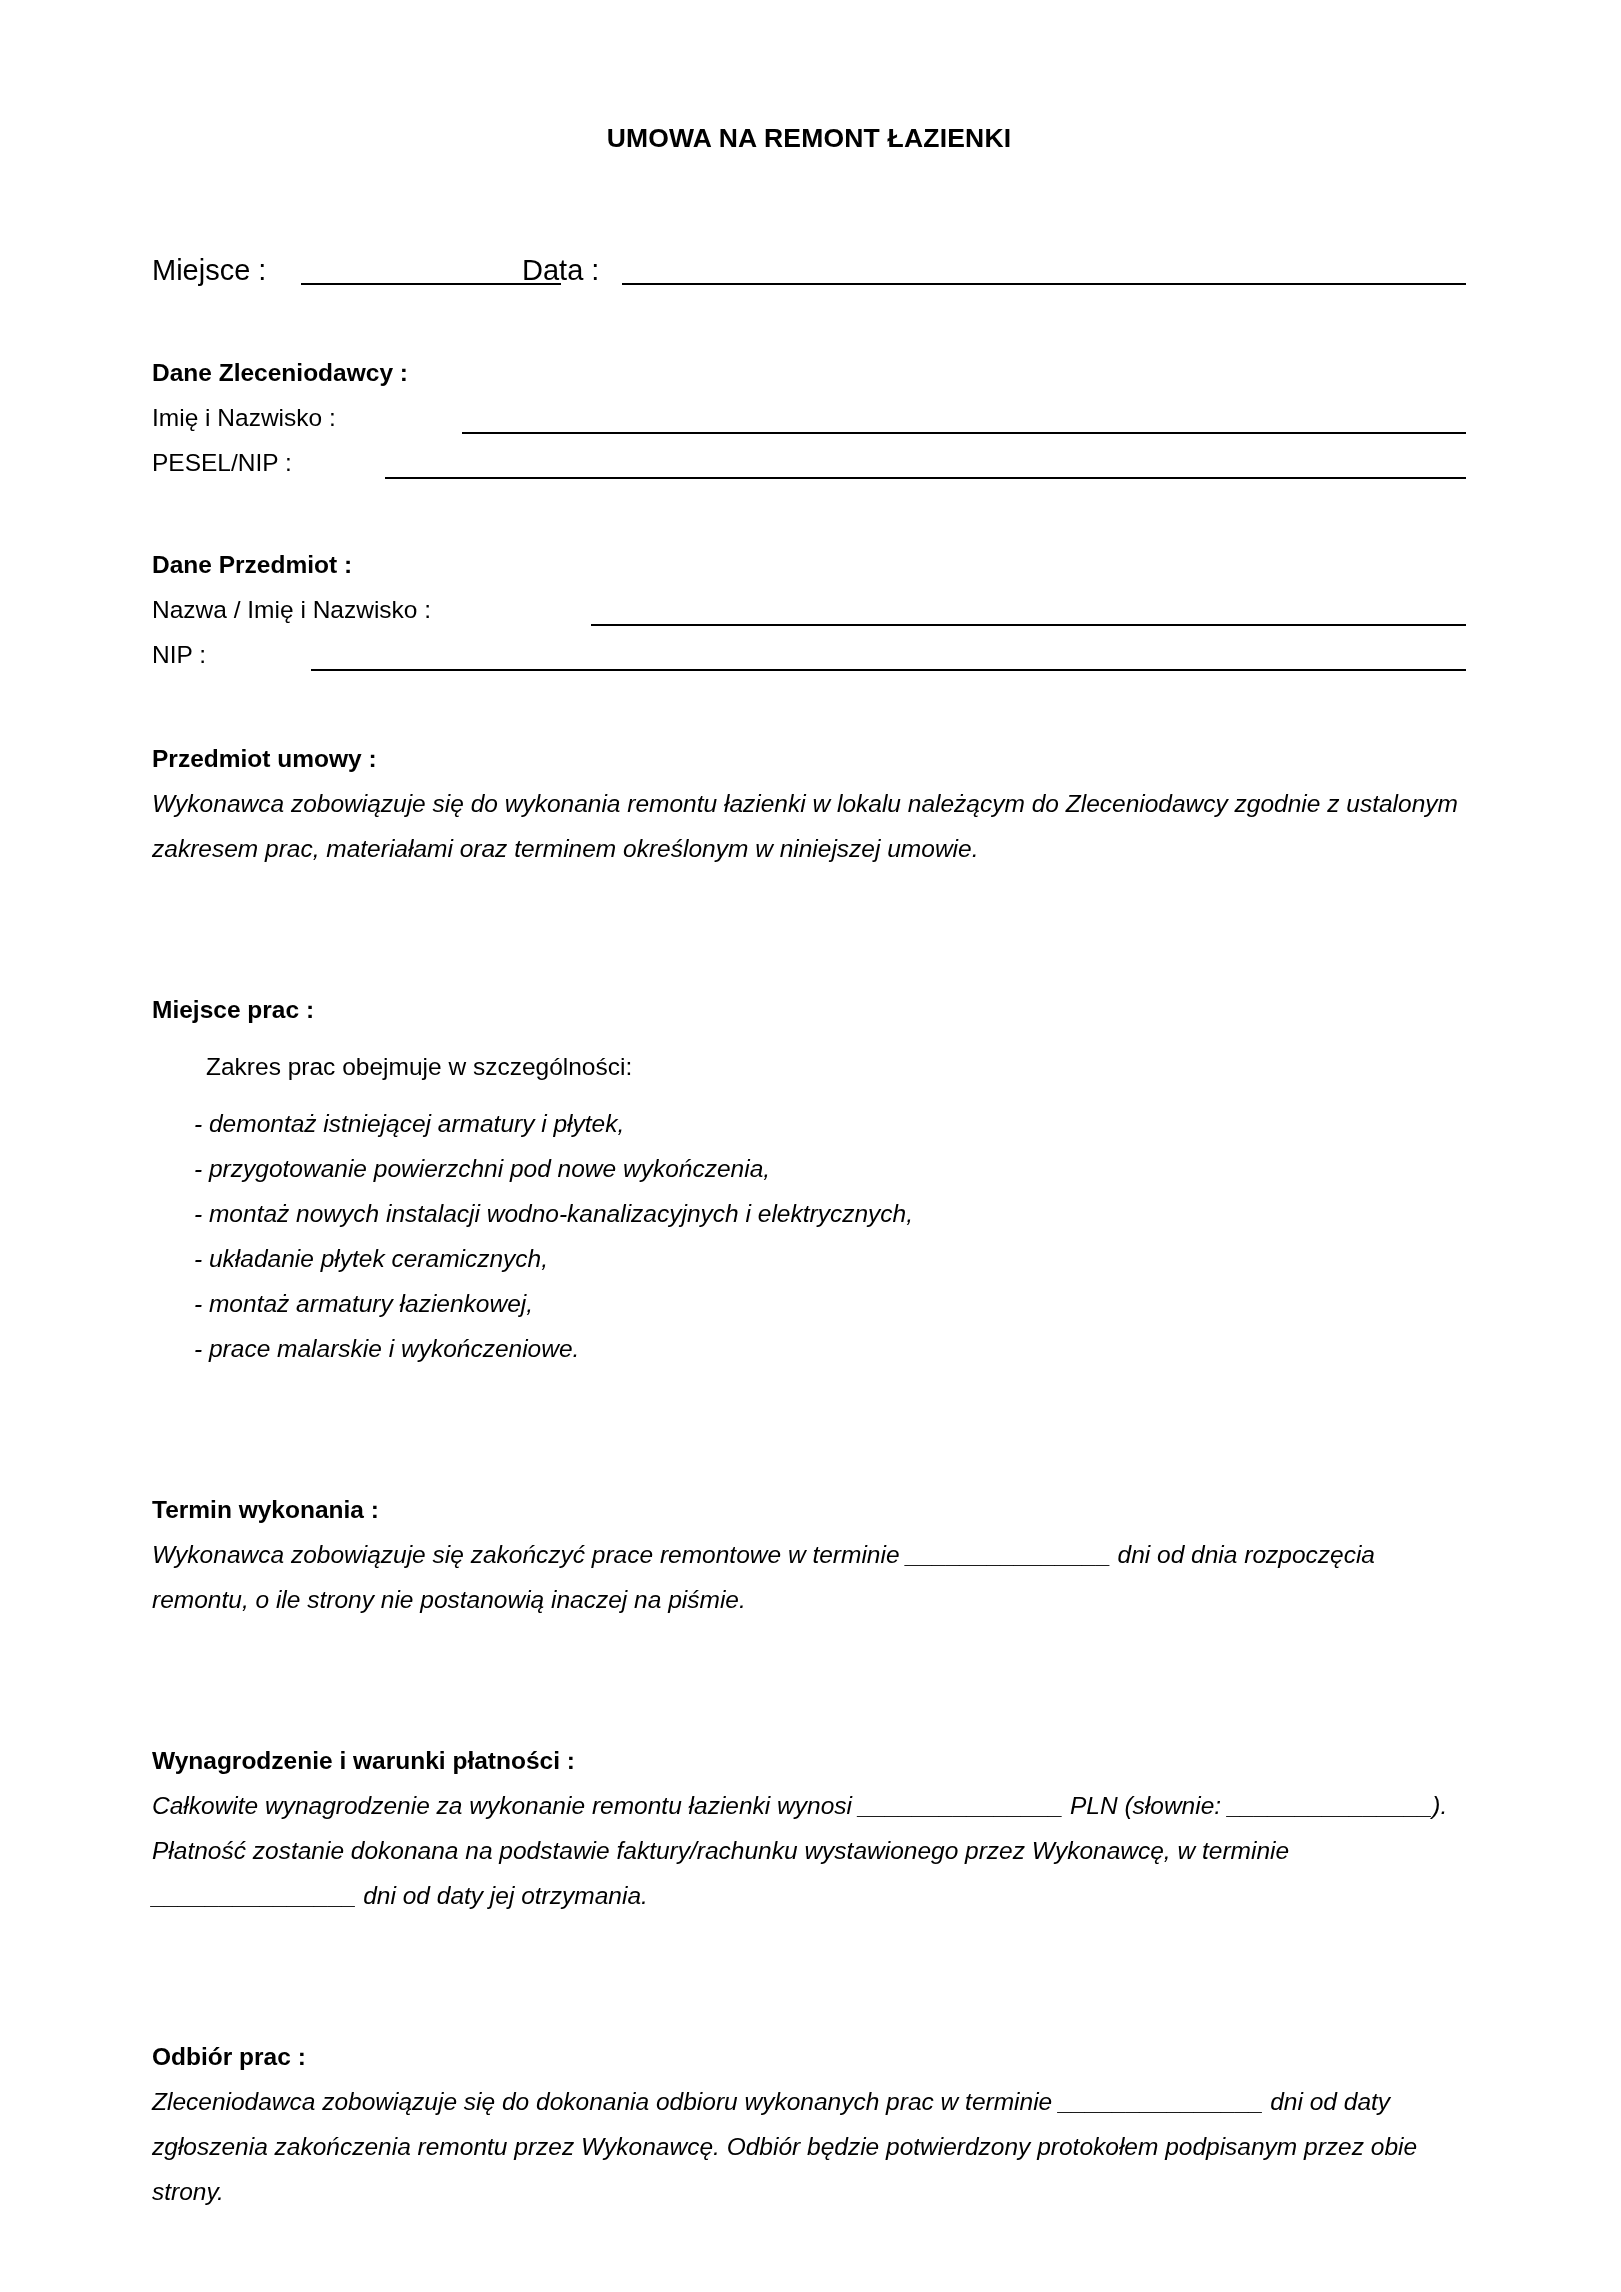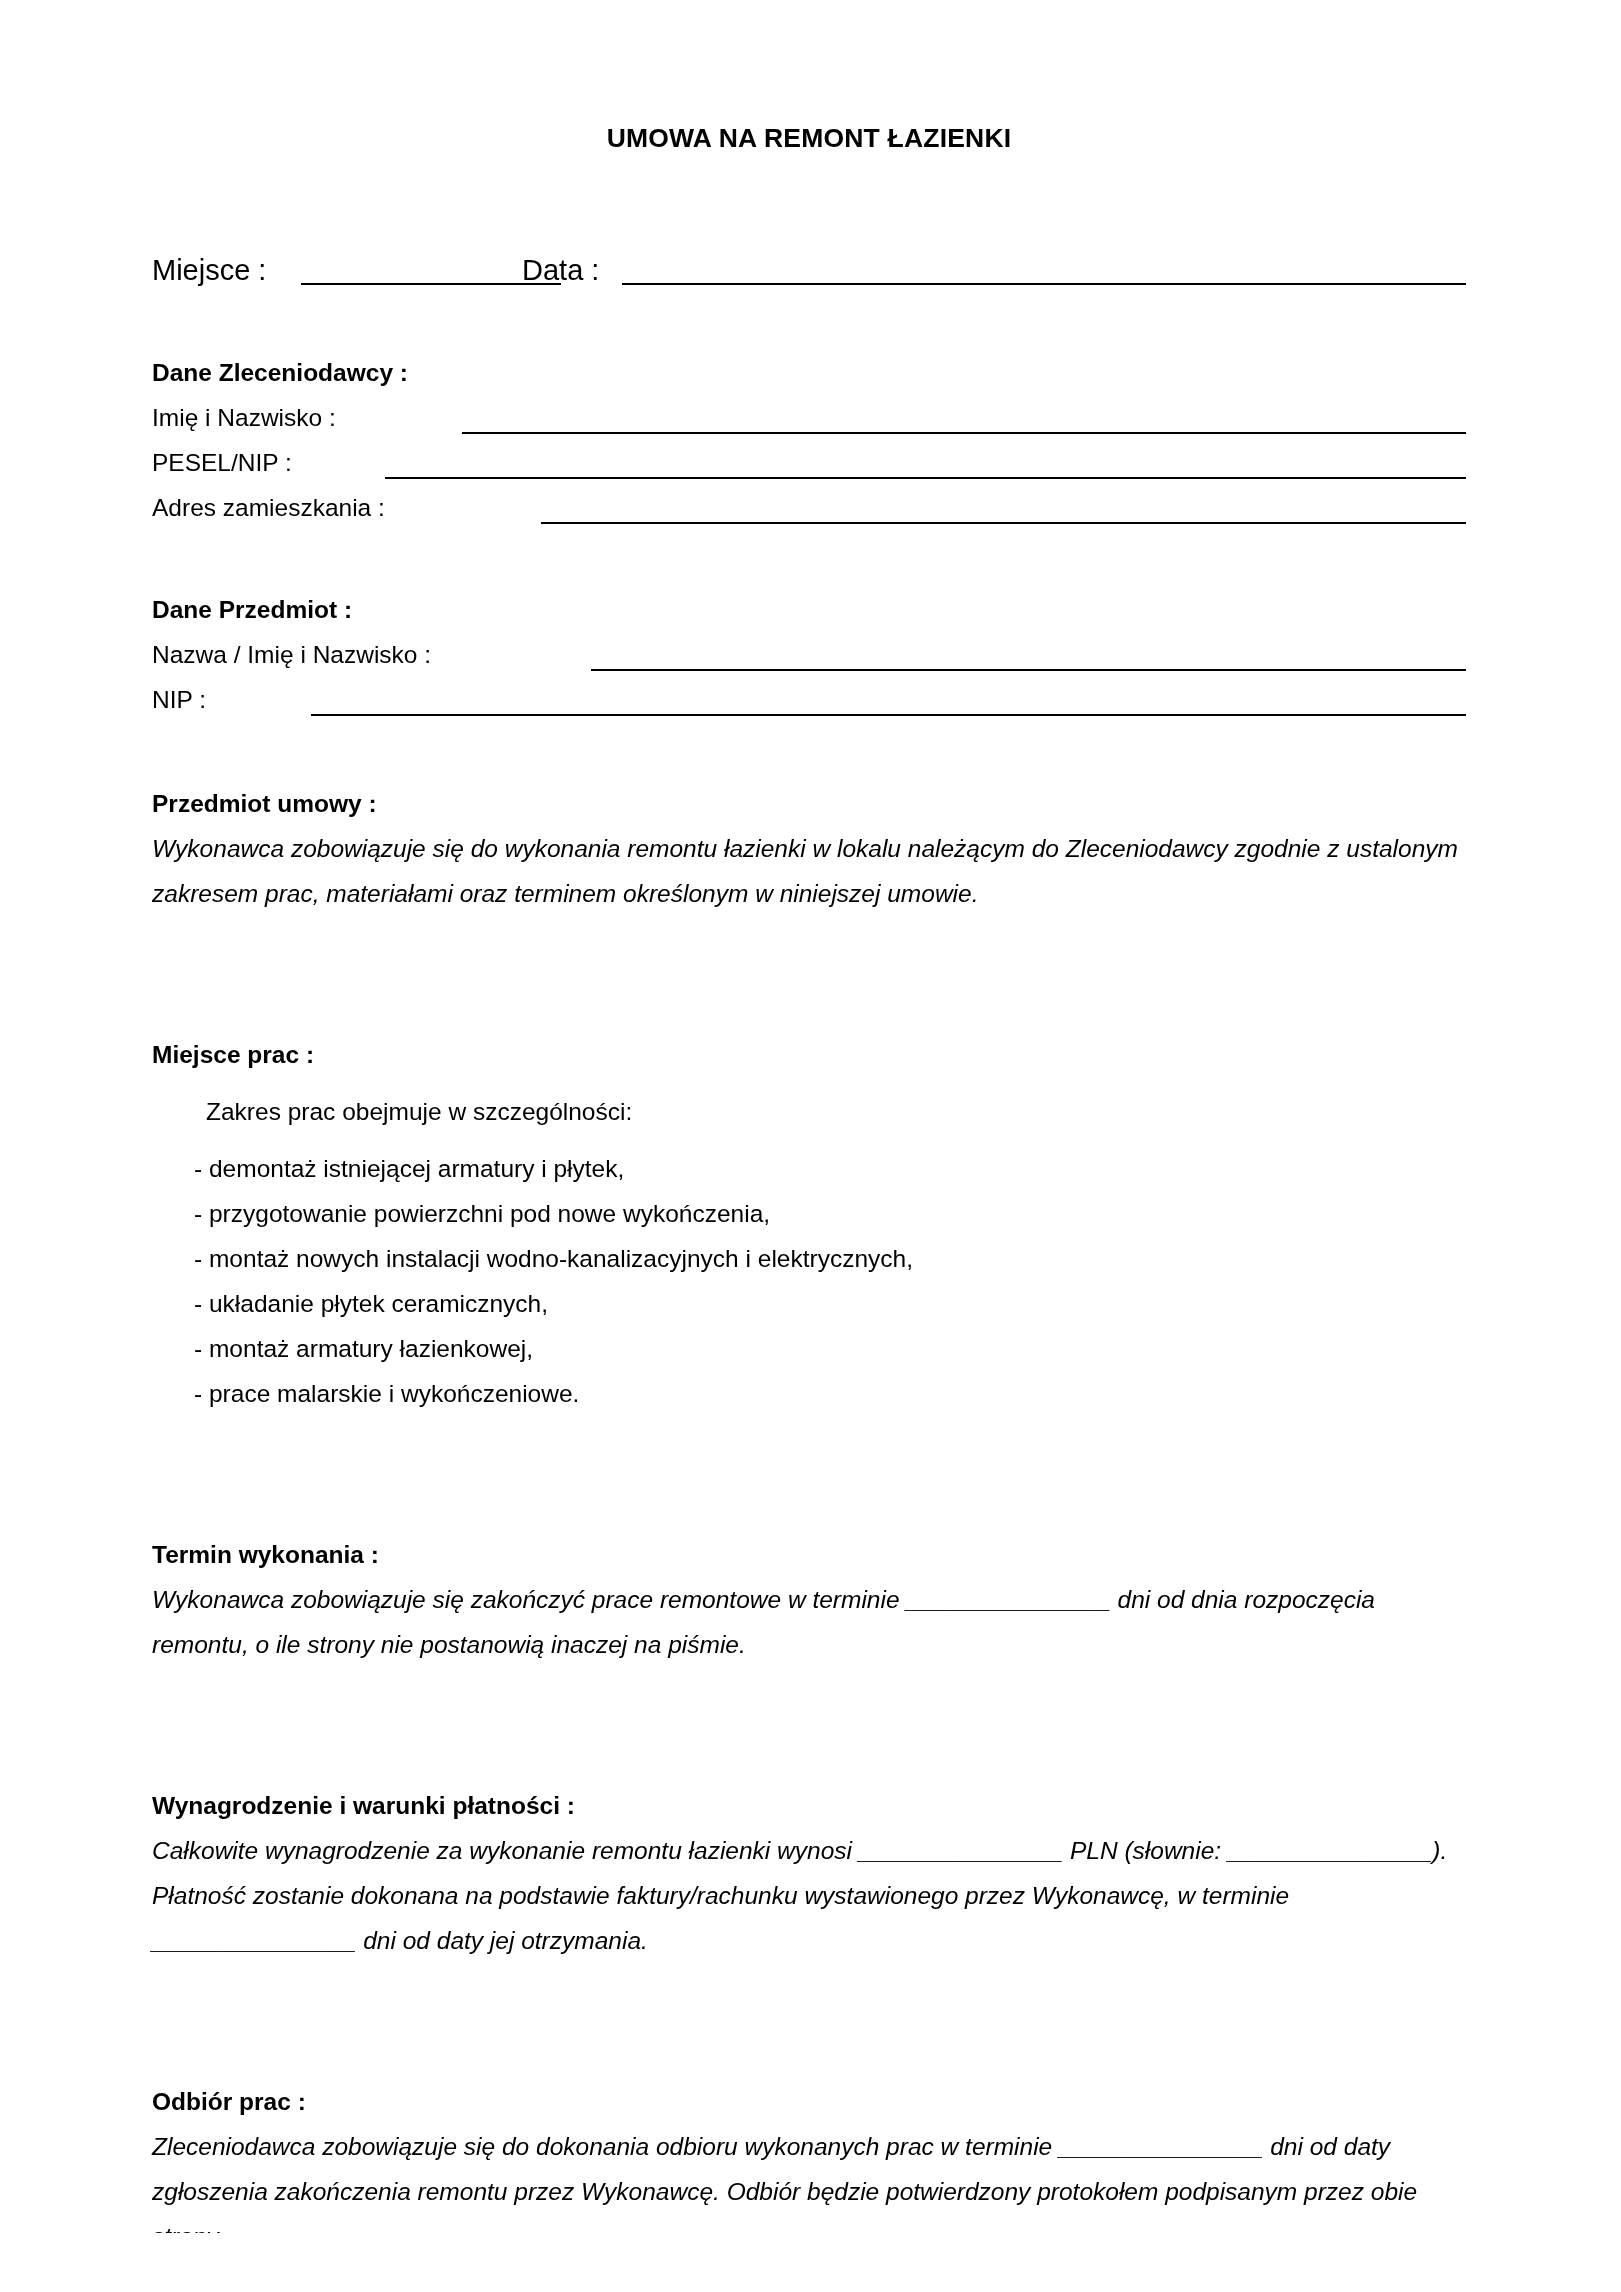--- a/index.html
+++ b/index.html
@@ -120,20 +120,21 @@
     list-style: none;
   }
   .scope-intro {
     font-size: 24.5px;
     line-height: 45px;
     margin: 12px;
   }
   .scope-item {
     font-size: 24.5px;
     line-height: 45px;
+    font-style: italic;
   }
 </style>
 </head>
 <body>
 
 <div class="page">
   <div class="doc">
 
     <h1 class="doc-title">UMOWA NA REMONT ŁAZIENKI</h1>
 
@@ -150,24 +151,20 @@
       <div class="field-row">
         <span class="field-label">Imię i Nazwisko :</span>
         <span class="field-rule r-imie"></span>
       </div>
 
       <div class="field-row">
         <span class="field-label">PESEL/NIP :</span>
         <span class="field-rule r-pesel"></span>
       </div>
 
-      <div class="field-row">
-        <span class="field-label">Adres zamieszkania :</span>
-        <span class="field-rule r-adres"></span>
-      </div>
     </div>
 
     <div class="party-block">
       <div class="section-heading party-heading">Dane Przedmiot :</div>
 
       <div class="field-row">
         <span class="field-label">Nazwa / Imię i Nazwisko :</span>
         <span class="field-rule r-nazwa"></span>
       </div>
 

